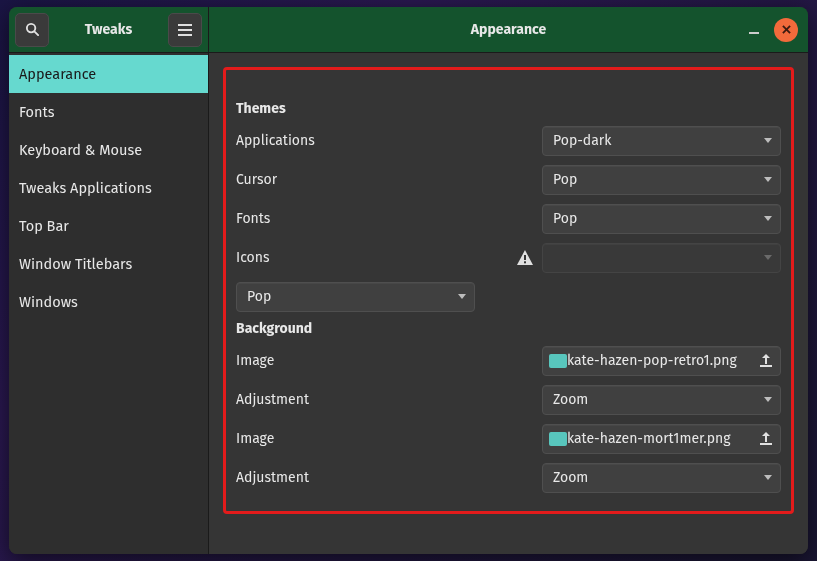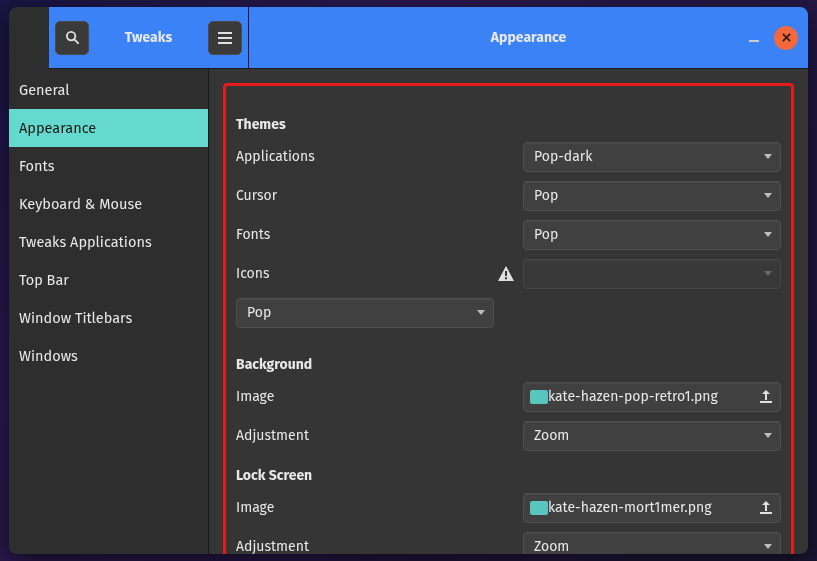--- a/index.html
+++ b/index.html
@@ -25,25 +25,24 @@
     left: 9px; top: 7px;
     width: 799px; height: 547px;
     background: #2e2e2e;
     border-radius: 8px;
     box-shadow: 0 6px 24px rgba(0,0,0,0.6);
     display: flex; flex-direction: column;
     overflow: hidden;
   }
   
   .headerbar {
-    height: 62px;
+    height: 46px;
     display: flex;
-    background: #3b82f6;
+    background: #14532d;
     border-bottom: 1px solid #1a1a1a;
-    margin-left: 40px;
   }
   .hb-left {
     width: 200px;
     display: flex; align-items: center;
     padding: 6px;
     gap: 6px;
     border-right: 1px solid #1a1a1a;
   }
   .hb-right {
     flex: 1;
@@ -127,21 +126,21 @@
     height: 39px;
   }
   .row-label {
     flex: 1;
     font-size: 14px;
   }
   .row-right {
     display: flex; align-items: center; gap: 6px;
   }
   .combo, .filebtn {
-    width: 258px; height: 30px;
+    width: 239px; height: 30px;
     background: #404040;
     border: 1px solid #4f4f4f;
     border-radius: 4px;
     display: flex; align-items: center;
     padding: 0 8px 0 10px;
     color: #e8e8e8;
     font-size: 14px;
     position: relative;
     box-shadow: inset 0 1px 0 rgba(255,255,255,0.04);
   }
@@ -212,23 +211,20 @@
         <svg width="9" height="9" viewBox="0 0 10 10">
             <line x1="1" y1="1" x2="9" y2="9" stroke="#3a1a10" stroke-width="2"></line>
             <line x1="9" y1="1" x2="1" y2="9" stroke="#3a1a10" stroke-width="2"></line>
           </svg>
       </div>
     </div>
   </div>
 
   <div class="body">
     <div class="sidebar">
-      <div class="sb-item">
-          <span>General</span>
-        </div>
       <div class="sb-item active">
           <span>Appearance</span>
         </div>
       <div class="sb-item">
           <span>Fonts</span>
         </div>
       <div class="sb-item">
           <span>Keyboard &amp; Mouse</span>
         </div>
       <div class="sb-item">
@@ -297,21 +293,21 @@
 
         <div class="row">
           <div class="row-right">
             <div class="combo">
               <span class="combo-value">Pop</span>
               <span class="combo-caret"></span>
             </div>
           </div>
         </div>
 
-        <div class="section-title" style="margin-top:24px">Background</div>
+        <div class="section-title" style="margin-top:4px">Background</div>
 
         <div class="row">
           <div class="row-label">Image</div>
           <div class="row-right">
             <div class="filebtn">
               <div class="file-thumb"></div>
               <span class="file-name">kate-hazen-pop-retro1.png</span>
               <svg class="upload-icon" viewBox="0 0 16 16">
                   <rect x="2" y="12" width="12" height="2" fill="#e0e0e0"></rect>
                   <rect x="7" y="3" width="2" height="8" fill="#e0e0e0"></rect>
@@ -324,21 +320,20 @@
         <div class="row">
           <div class="row-label">Adjustment</div>
           <div class="row-right">
             <div class="combo">
               <span class="combo-value">Zoom</span>
               <span class="combo-caret"></span>
             </div>
           </div>
         </div>
 
-        <div class="section-title" style="margin-top:12px">Lock Screen</div>
 
         <div class="row">
           <div class="row-label">Image</div>
           <div class="row-right">
             <div class="filebtn">
               <div class="file-thumb"></div>
               <span class="file-name">kate-hazen-mort1mer.png</span>
               <svg class="upload-icon" viewBox="0 0 16 16">
                   <rect x="2" y="12" width="12" height="2" fill="#e0e0e0"></rect>
                   <rect x="7" y="3" width="2" height="8" fill="#e0e0e0"></rect>

